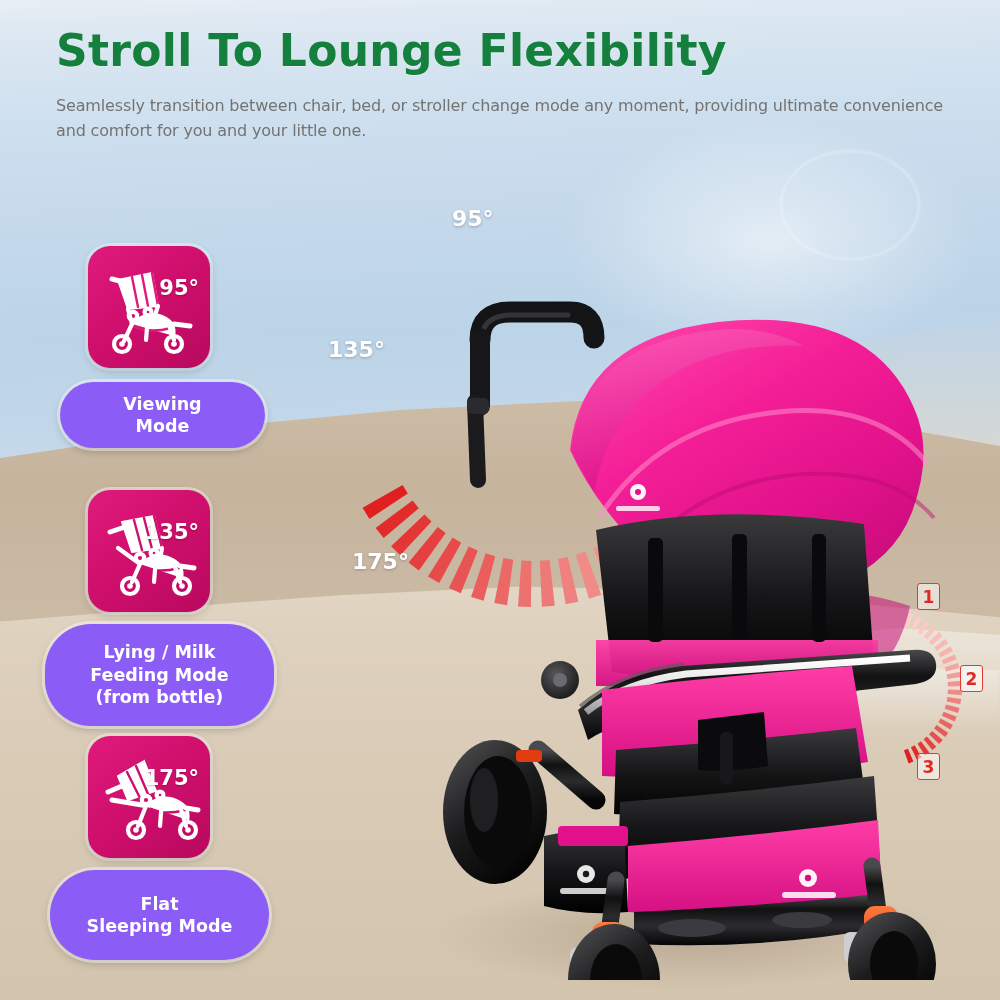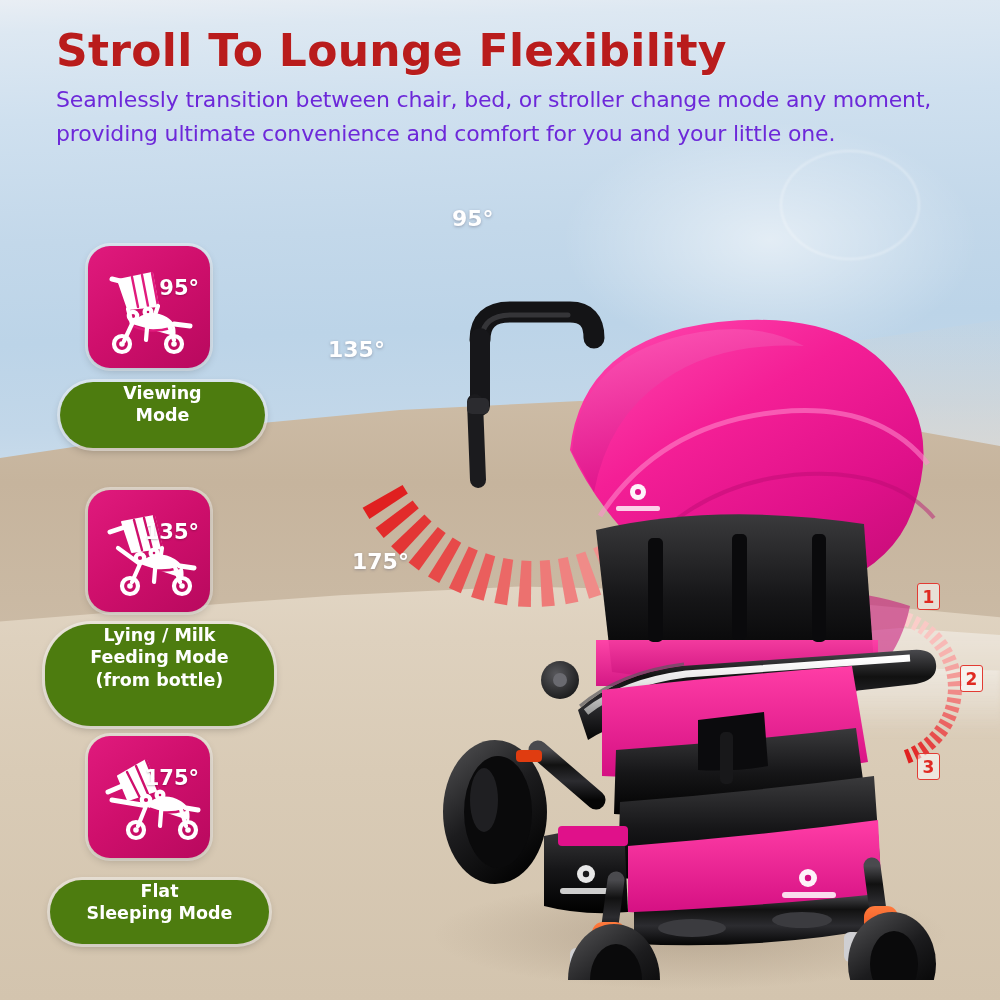--- a/index.html
+++ b/index.html
@@ -27,44 +27,44 @@
        background:linear-gradient(180deg,rgba(255,255,255,.55),rgba(255,255,255,0));
        clip-path:polygon(0 60%,20% 40%,46% 26%,70% 20%,100% 26%,100% 100%,0 100%);filter:blur(2px)}
   .dune-haze2{position:absolute;left:700px;top:640px;width:300px;height:90px;
        background:linear-gradient(180deg,rgba(255,255,255,.5),rgba(255,255,255,0));
        clip-path:polygon(0 70%,26% 44%,56% 30%,100% 34%,100% 100%,0 100%);filter:blur(2px)}
   .floor-shadow{position:absolute;left:430px;top:880px;width:520px;height:110px;border-radius:50%;
        background:radial-gradient(ellipse at 50% 50%,rgba(120,100,80,.30),rgba(120,100,80,0) 70%)}
 
   
   #header{position:absolute;left:56px;top:28px;width:900px;z-index:6}
-  #title{font-family:"DejaVu Sans",sans-serif;font-size:44px;font-weight:bold;color:#b91c1c;
+  #title{font-family:"DejaVu Sans",sans-serif;font-size:44px;font-weight:bold;color:#15803d;
          letter-spacing:.3px;line-height:1.05;text-shadow:0 1px 0 rgba(255,255,255,.35)}
-  #subtitle{margin-top:9px;font-size:22px;line-height:1.55;color:#6d28d9;max-width:895px;
+  #subtitle{margin-top:20px;font-size:16px;line-height:1.55;color:#737373;max-width:895px;
          font-family:"DejaVu Sans",sans-serif;letter-spacing:-.15px}
 
   
   .card{position:absolute;z-index:7}
   .card .icon-box{width:122px;height:122px;border-radius:22px;position:relative;
         background:linear-gradient(140deg,#e01a7d 0%,#cf0f6c 48%,#b8095e 100%);
         box-shadow:0 3px 10px rgba(0,0,0,.20), 0 0 0 3px rgba(255,255,255,.45)}
   .card .deg{position:absolute;right:11px;top:30px;color:#fff;font-size:21px;font-weight:bold;
         text-shadow:0 1px 2px rgba(0,0,0,.25);font-family:"DejaVu Sans",sans-serif}
-  .card .pill{position:absolute;background:#4d7c0f;border-radius:46px;color:#fff;
-        display:flex;align-items:flex-start;justify-content:center;text-align:center;
+  .card .pill{position:absolute;background:#8b5cf6;border-radius:46px;color:#fff;
+        display:flex;align-items:center;justify-content:center;text-align:center;
         font-size:17.5px;font-weight:bold;line-height:1.28;
         box-shadow:0 0 0 3px rgba(255,255,255,.45), 0 3px 9px rgba(0,0,0,.25);
         font-family:"DejaVu Sans",sans-serif;padding:0 14px}
 
   #card-viewing{left:88px;top:246px}
   #card-viewing .pill{left:-28px;top:136px;width:205px;height:66px}
   #card-lying{left:88px;top:490px}
   #card-lying .pill{left:-43px;top:134px;width:229px;height:102px}
   #card-flat{left:88px;top:736px}
-  #card-flat .pill{left:-38px;top:144px;width:219px;height:64px}
+  #card-flat .pill{left:-38px;top:134px;width:219px;height:90px}
 
   
   #gauge{position:absolute;left:318px;top:196px;width:420px;height:420px;z-index:5}
   .deg-label{position:absolute;color:#fff;font-weight:bold;font-size:22px;z-index:6;
         font-family:"DejaVu Sans",sans-serif;text-shadow:0 1px 3px rgba(90,90,110,.45)}
   #lbl95{left:452px;top:206px}
   #lbl135{left:328px;top:337px}
   #lbl175{left:352px;top:549px}
 
   

